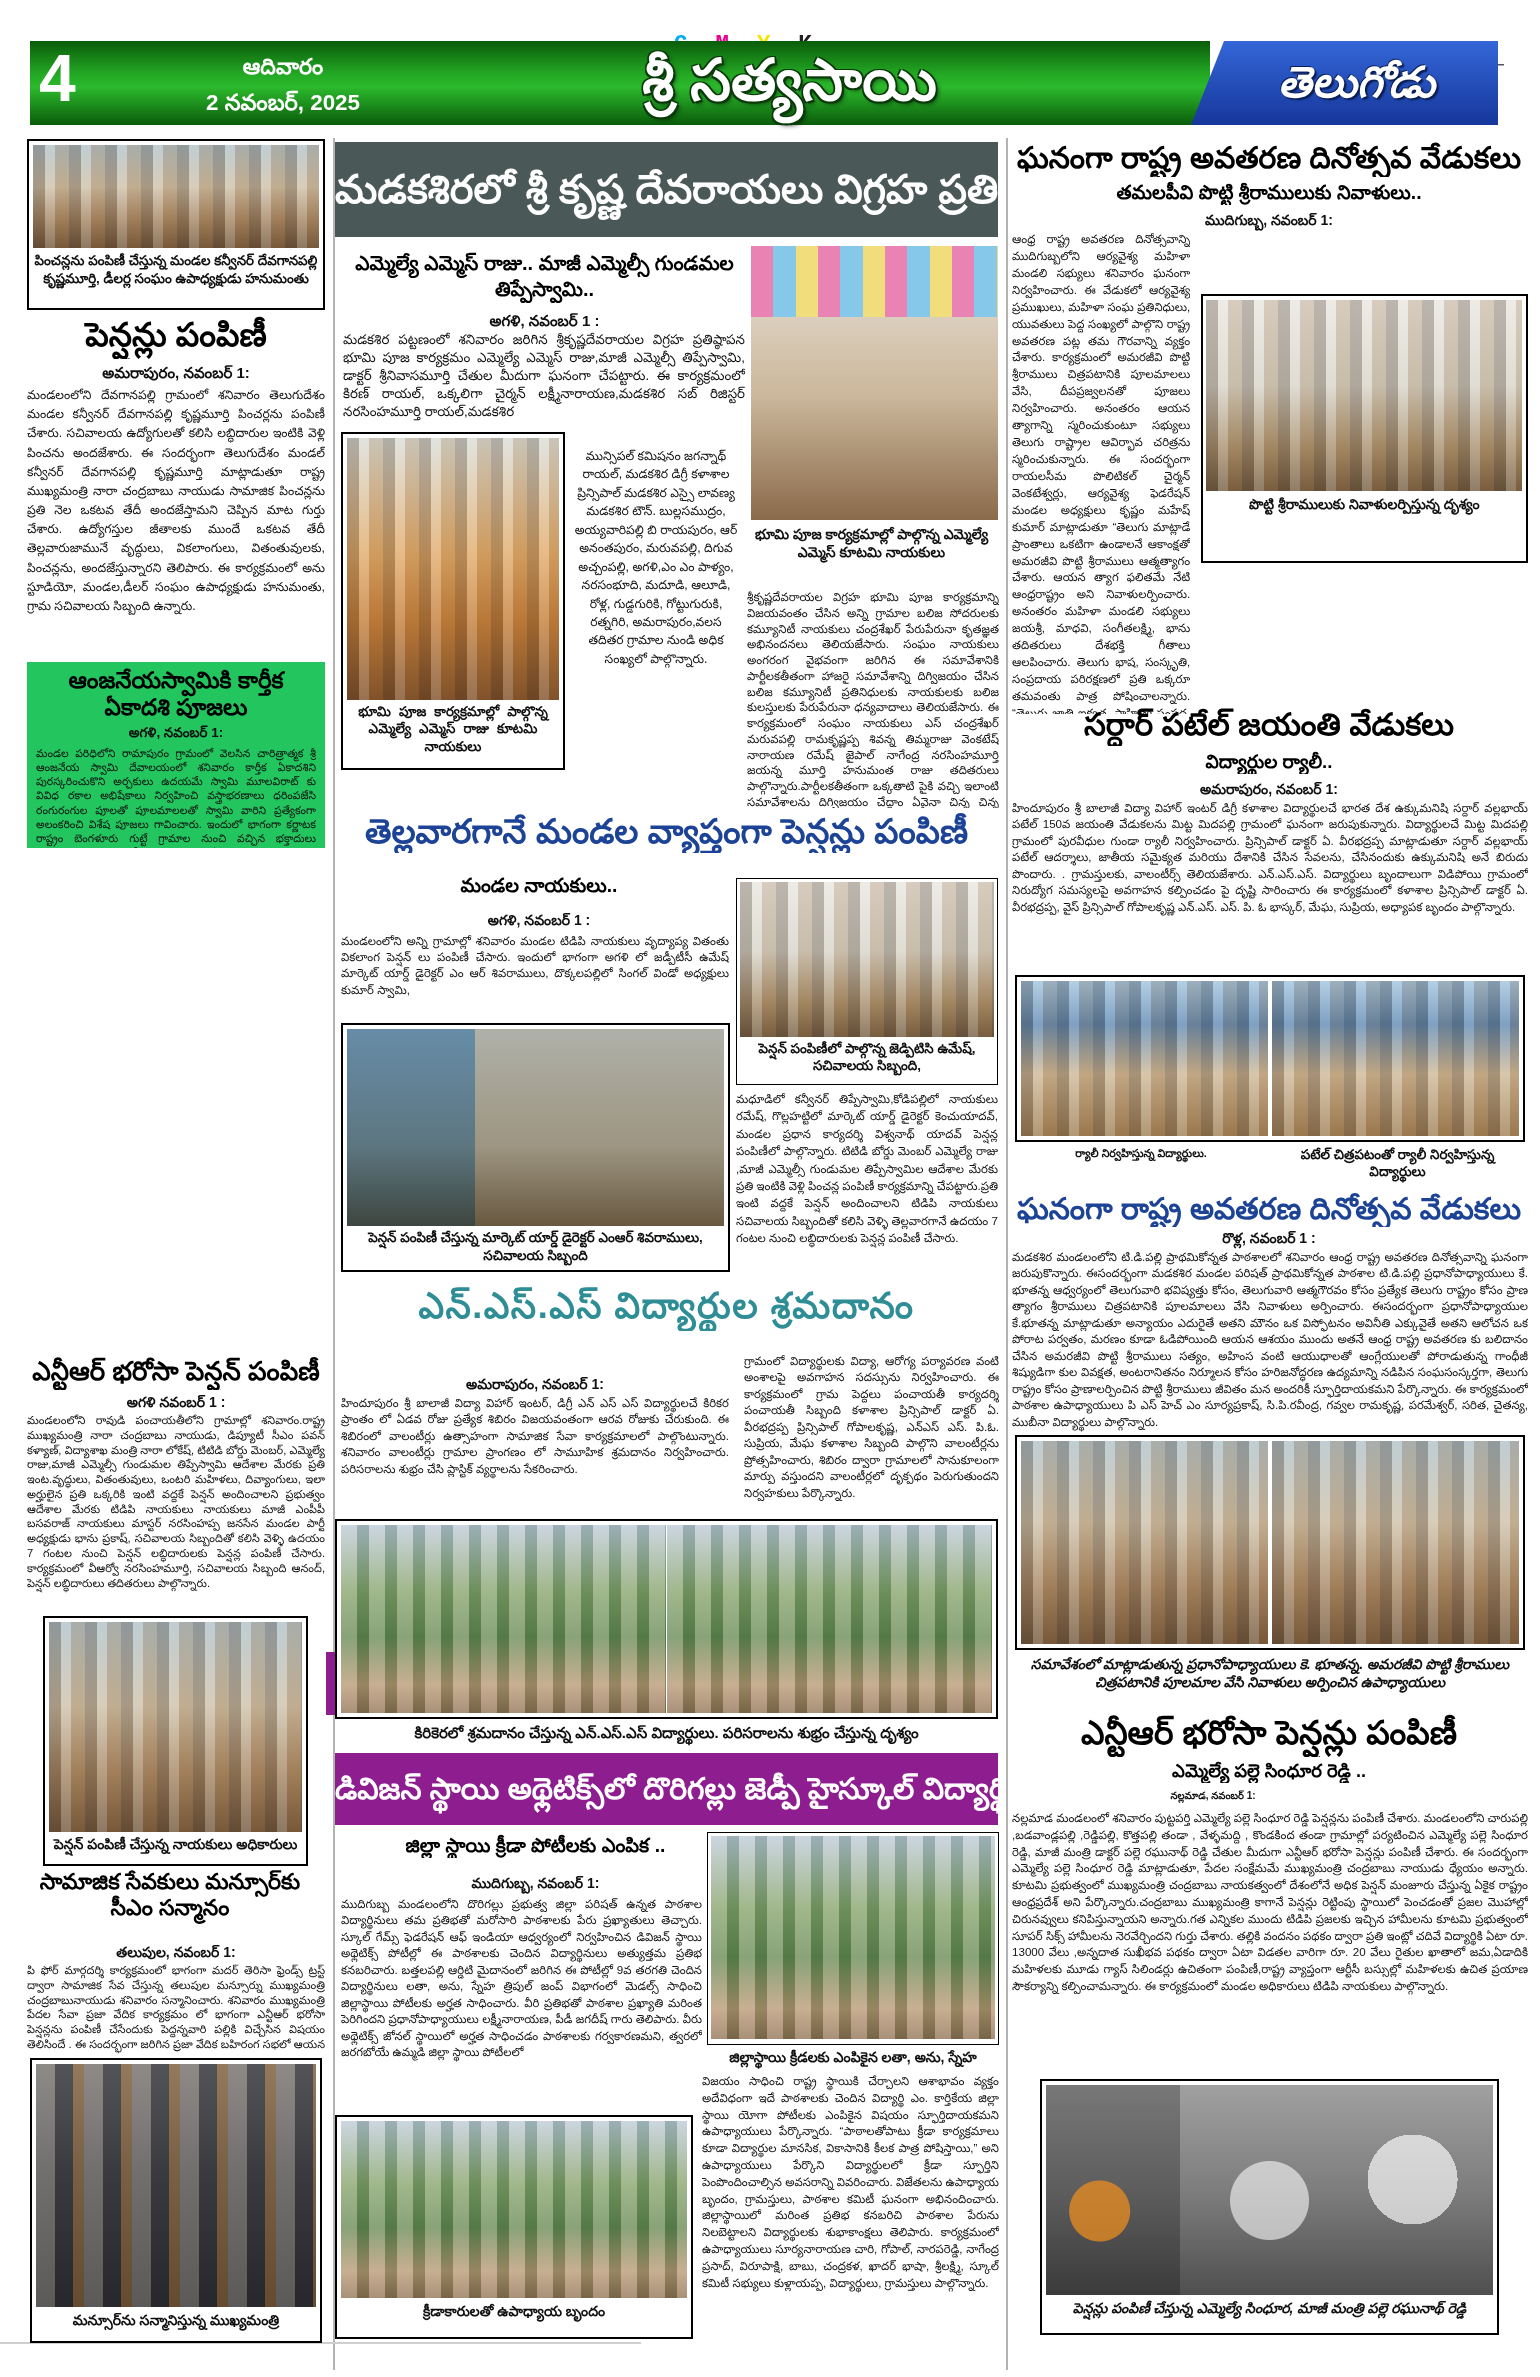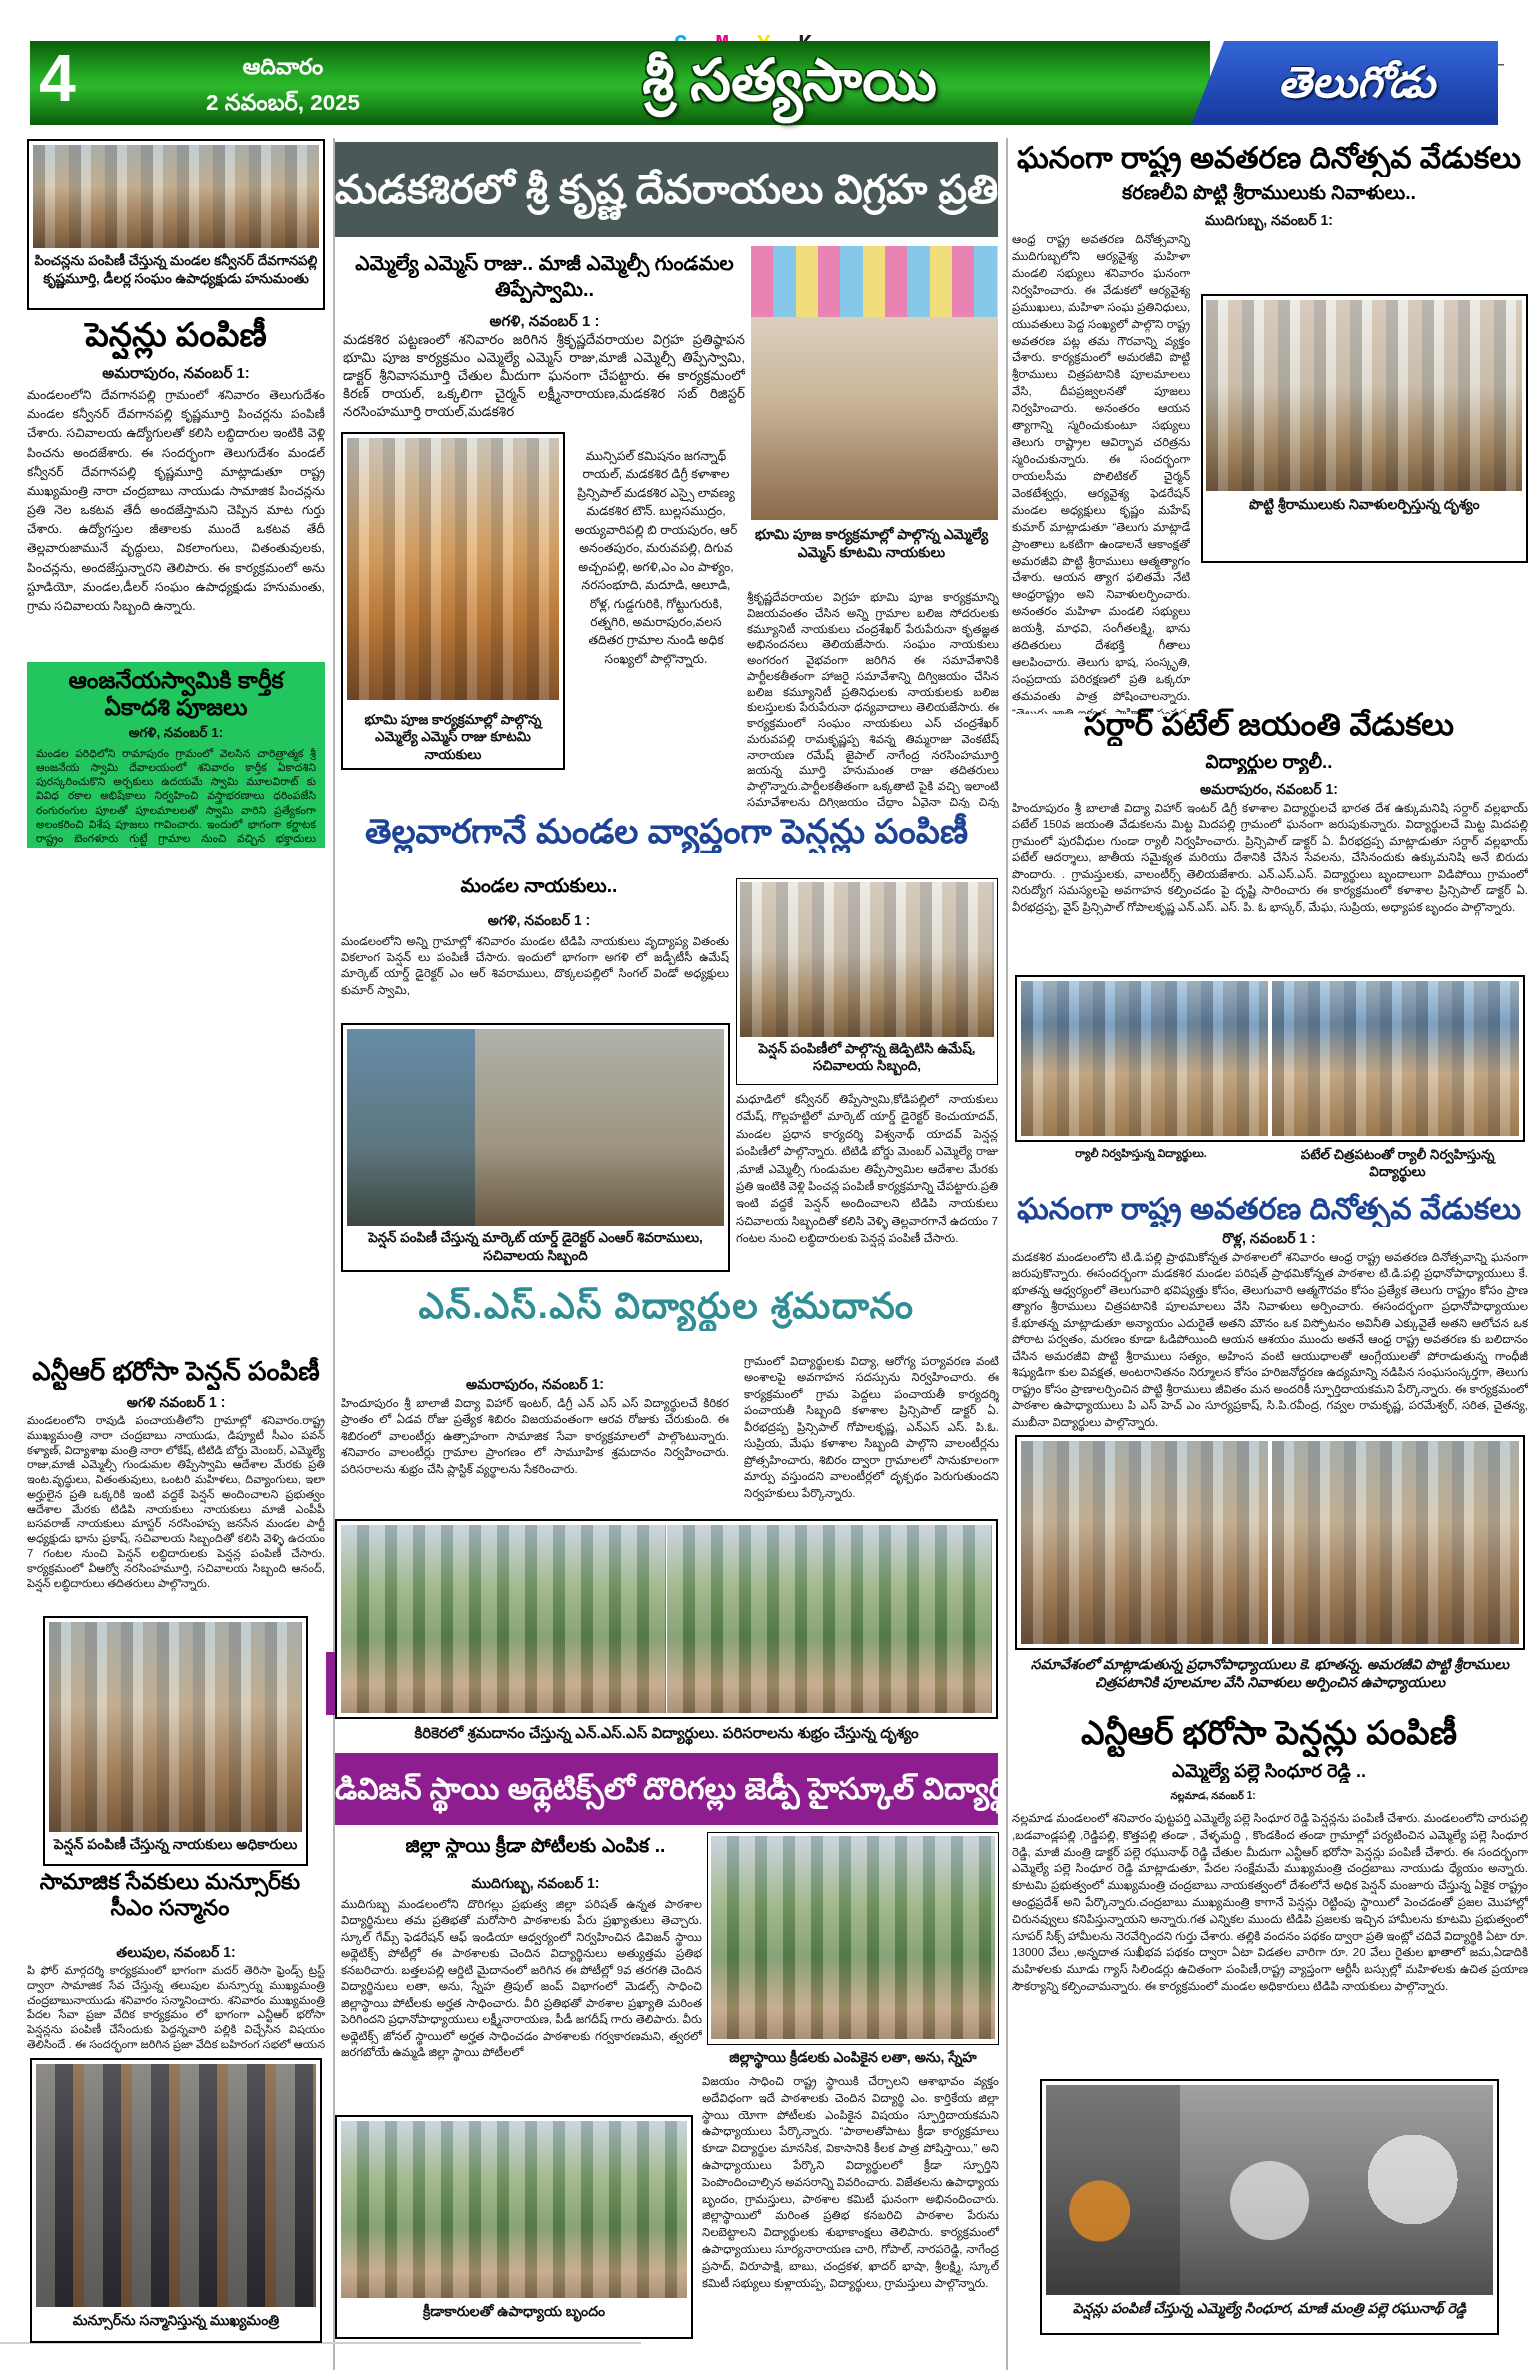--- a/index.html
+++ b/index.html
@@ -109,21 +109,21 @@
   </div>
 
   <div class="abs banner-dark" style="left:335px;top:142px;width:663px;height:95px;font-size:40px;line-height:95px;">మడకశిరలో  శ్రీ కృష్ణ దేవరాయలు విగ్రహ ప్రతిష్ఠ భూమిపూజ</div>
   <div class="abs sub" style="left:349px;top:250px;width:391px;height:57px;font-size:20px;">ఎమ్మెల్యే ఎమ్మెస్ రాజు.. మాజీ ఎమ్మెల్సీ గుండమల తిప్పేస్వామి..</div>
   <div class="abs dl" style="left:349px;top:312px;width:391px;font-size:15px;">అగళి, నవంబర్ 1 :</div>
   <div class="abs j" style="left:343px;top:331px;width:402px;height:97px;font-size:13.4px;line-height:1.35;">మడకశిర పట్టణంలో శనివారం జరిగిన శ్రీకృష్ణదేవరాయల విగ్రహ ప్రతిష్ఠాపన భూమి పూజ కార్యక్రమం ఎమ్మెల్యే ఎమ్మెస్ రాజు,మాజీ ఎమ్మెల్సీ తిప్పేస్వామి, డాక్టర్ శ్రీనివాసమూర్తి చేతుల మీదుగా ఘనంగా చేపట్టారు. ఈ కార్యక్రమంలో కిరణ్ రాయల్, ఒక్కలిగా చైర్మన్ లక్ష్మీనారాయణ,మడకశిర సబ్ రిజిస్టర్ నరసింహమూర్తి రాయల్,మడకశిర</div>
   <div class="abs ph g3" style="left:751px;top:246px;width:247px;height:274px;"></div>
   <div class="abs cap" style="left:745px;top:525px;width:253px;height:46px;font-size:14px;">భూమి పూజ కార్యక్రమాల్లో పాల్గొన్న ఎమ్మెల్యే ఎమ్మెస్ కూటమి నాయకులు</div>
   <div class="abs pbox" style="left:341px;top:432px;width:224px;height:338px;">
     <div class="ph g4" style="height:262px;"></div>
-    <div class="cap" style="font-size:13.4px;margin-top:11px;height:58px;">భూమి పూజ కార్యక్రమాల్లో పాల్గొన్న ఎమ్మెల్యే ఎమ్మెస్ రాజు కూటమి నాయకులు</div>
+    <div class="cap" style="font-size:13.4px;margin-top:4px;height:58px;font-family:Liberation Mono, monospace;">భూమి పూజ కార్యక్రమాల్లో పాల్గొన్న ఎమ్మెల్యే ఎమ్మెస్ రాజు కూటమి నాయకులు</div>
   </div>
   <div class="abs c" style="left:572px;top:447px;width:168px;height:320px;font-size:12.3px;line-height:1.5;overflow:hidden;">మున్సిపల్ కమిషనం జగన్నాథ్ రాయల్, మడకశిర డిగ్రీ కళాశాల ప్రిన్సిపాల్ మడకశిర ఎస్సై లావణ్య మడకశిర టౌన్. బుల్లసముద్రం, అయ్యవారిపల్లి బి రాయపురం, ఆర్ అనంతపురం, మరువపల్లి, దిగువ అచ్చంపల్లి, అగళి,ఎం ఎం పాళ్యం, నరసంభూది, మదూడి, ఆలూడి, రోళ్ల, గుడ్డగురికి, గోట్టుగురుకి, రత్నగిరి, అమరాపురం,వలస తదితర గ్రామాల నుండి అధిక సంఖ్యలో పాల్గొన్నారు.</div>
   <div class="abs j" style="left:747px;top:589px;width:252px;height:219px;font-size:11.6px;line-height:1.36;">శ్రీకృష్ణదేవరాయల విగ్రహ భూమి పూజ కార్యక్రమాన్ని విజయవంతం చేసిన అన్ని గ్రామాల బలిజ సోదరులకు కమ్యూనిటీ నాయకులు చంద్రశేఖర్ పేరుపేరునా కృతజ్ఞత అభినందనలు తెలియజేసారు. సంఘం నాయకులు అంగరంగ వైభవంగా జరిగిన ఈ సమావేశానికి పార్టీలకతీతంగా హాజరై సమావేశాన్ని దిగ్విజయం చేసిన బలిజ కమ్యూనిటీ ప్రతినిధులకు నాయకులకు బలిజ కులస్తులకు పేరుపేరునా ధన్యవాదాలు తెలియజేసారు. ఈ కార్యక్రమంలో సంఘం నాయకులు ఎస్ చంద్రశేఖర్ మరువపల్లి రామకృష్ణప్ప శివన్న తిమ్మరాజు వెంకటేష్ నారాయణ రమేష్ జైపాల్ నాగేంద్ర నరసింహమూర్తి జయన్న మూర్తి హనుమంత రాజు తదితరులు పాల్గొన్నారు.పార్టీలకతీతంగా ఒక్కతాటి పైకి వచ్చి ఇలాంటి సమావేశాలను దిగ్విజయం చేద్దాం ఏవైనా చిన్న చిన్న మనస్పర్ధలు వస్తే వాటన్నింటినీ కులం కోసం మన్నించి మన కుల అభివృద్ధికి తోడ్పాటుగా ఉందామని తెలిపారు.</div>
 
   <div class="abs hl hl-blue" style="left:335px;top:811px;width:663px;height:42px;font-size:34px;white-space:nowrap;">తెల్లవారగానే మండల వ్యాప్తంగా పెన్షన్లు పంపిణీ</div>
   <div class="abs sub" style="left:349px;top:873px;width:380px;font-size:19.4px;">మండల నాయకులు..</div>
   <div class="abs dl" style="left:349px;top:912px;width:380px;font-size:14px;">అగళి, నవంబర్ 1 :</div>
   <div class="abs j" style="left:341px;top:933px;width:388px;height:83px;font-size:11.6px;line-height:1.4;">మండలంలోని అన్ని గ్రామాల్లో శనివారం మండల టిడిపి నాయకులు వృద్యాప్య వితంతు వికలాంగ పెన్షన్ లు పంపిణీ చేసారు. ఇందులో భాగంగా అగళి లో జడ్పీటీసీ ఉమేష్ మార్కెట్ యార్డ్ డైరెక్టర్ ఎం ఆర్ శివరాములు, దొక్కలపల్లిలో సింగల్ విండో అధ్యక్షులు కుమార్ స్వామి,</div>
   <div class="abs pbox2" style="left:736px;top:878px;width:262px;height:207px;">
     <div class="ph g6" style="height:155px;"></div>
@@ -153,21 +153,21 @@
     <div class="ph g7" style="height:203px;"></div>
   </div>
   <div class="abs cap" style="left:707px;top:2048px;width:292px;height:22.4px;font-size:14px;">జిల్లాస్థాయి క్రీడలకు ఎంపికైన లతా, అను, స్నేహ</div>
   <div class="abs j" style="left:702px;top:2073px;width:297px;height:250px;font-size:11.6px;line-height:1.45;">విజయం సాధించి రాష్ట్ర స్థాయికి చేర్చాలని ఆశాభావం వ్యక్తం అదేవిధంగా ఇదే పాఠశాలకు చెందిన విద్యార్థి ఎం. కార్తికేయ జిల్లా స్థాయి యోగా పోటీలకు ఎంపికైన విషయం స్ఫూర్తిదాయకమని ఉపాధ్యాయులు పేర్కొన్నారు. “పాఠాలతోపాటు క్రీడా కార్యక్రమాలు కూడా విద్యార్థుల మానసిక, వికాసానికి కీలక పాత్ర పోషిస్తాయి,” అని ఉపాధ్యాయులు పేర్కొని విద్యార్థులలో క్రీడా స్ఫూర్తిని పెంపొందించాల్సిన అవసరాన్ని వివరించారు. విజేతలను ఉపాధ్యాయ బృందం, గ్రామస్తులు, పాఠశాల కమిటీ ఘనంగా అభినందించారు. జిల్లాస్థాయిలో మరింత ప్రతిభ కనబరిచి పాఠశాల పేరును నిలబెట్టాలని విద్యార్థులకు శుభాకాంక్షలు తెలిపారు. కార్యక్రమంలో ఉపాధ్యాయులు సూర్యనారాయణ చారి, గోపాల్, నారపరెడ్డి, నాగేంద్ర ప్రసాద్, విరూపాక్షి, బాబు, చంద్రకళ, ఖాదర్ భాషా, శ్రీలక్ష్మి, స్కూల్ కమిటీ సభ్యులు కుళ్లాయప్ప, విద్యార్థులు, గ్రామస్తులు పాల్గొన్నారు.</div>
   <div class="abs pbox" style="left:335px;top:2115px;width:358px;height:224px;">
     <div class="ph g7" style="height:177px;"></div>
     <div class="cap" style="font-size:14px;margin-top:4.5px;height:22.4px;">క్రీడాకారులతో ఉపాధ్యాయ బృందం</div>
   </div>
 
   <div class="abs hl" style="left:1012px;top:140px;width:514px;height:37px;font-size:30px;white-space:nowrap;">ఘనంగా రాష్ట్ర అవతరణ దినోత్సవ వేడుకలు</div>
-  <div class="abs sub" style="left:1012px;top:180px;width:514px;font-size:19.4px;">కరణలీవి పొట్టి శ్రీరాములుకు నివాళులు..</div>
+  <div class="abs sub" style="left:1012px;top:180px;width:514px;font-size:19.4px;">తమలపీవి పొట్టి శ్రీరాములుకు నివాళులు..</div>
   <div class="abs dl" style="left:1012px;top:212px;width:514px;font-size:14px;">ముదిగుబ్బ, నవంబర్ 1:</div>
   <div class="abs" style="left:1012px;top:231px;width:516px;height:483px;overflow:hidden;">
     <div class="pbox" style="float:right;width:316px;height:258px;margin:63px 0 6px 10.4px;">
       <div class="ph g6" style="height:191px;"></div>
       <div class="cap" style="font-size:14px;margin-top:4.5px;height:43px;">పొట్టి శ్రీరాములుకు నివాళులర్పిస్తున్న దృశ్యం</div>
     </div>
     <div class="j" style="font-size:11.6px;line-height:1.46;">ఆంధ్ర రాష్ట్ర అవతరణ దినోత్సవాన్ని ముదిగుబ్బలోని ఆర్యవైశ్య మహిళా మండలి సభ్యులు శనివారం ఘనంగా నిర్వహించారు. ఈ వేడుకలో ఆర్యవైశ్య ప్రముఖులు, మహిళా సంఘ ప్రతినిధులు, యువతులు పెద్ద సంఖ్యలో పాల్గొని రాష్ట్ర అవతరణ పట్ల తమ గౌరవాన్ని వ్యక్తం చేశారు. కార్యక్రమంలో అమరజీవి పొట్టి శ్రీరాములు చిత్రపటానికి పూలమాలలు వేసి, దీపప్రజ్వలనతో పూజలు నిర్వహించారు. అనంతరం ఆయన త్యాగాన్ని స్మరించుకుంటూ సభ్యులు తెలుగు రాష్ట్రాల ఆవిర్భావ చరిత్రను స్మరించుకున్నారు. ఈ సందర్భంగా రాయలసీమ పొలిటికల్ చైర్మన్ వెంకటేశ్వర్లు, ఆర్యవైశ్య ఫెడరేషన్ మండల అధ్యక్షులు కృష్ణం మహేష్ కుమార్ మాట్లాడుతూ “తెలుగు మాట్లాడే ప్రాంతాలు ఒకటిగా ఉండాలనే ఆకాంక్షతో అమరజీవి పొట్టి శ్రీరాములు ఆత్మత్యాగం చేశారు. ఆయన త్యాగ ఫలితమే నేటి ఆంధ్రరాష్ట్రం అని నివాళులర్పించారు. అనంతరం మహిళా మండలి సభ్యులు జయశ్రీ, మాధవి, సంగీతలక్ష్మి, భాను తదితరులు దేశభక్తి గీతాలు ఆలపించారు. తెలుగు భాష, సంస్కృతి, సంప్రదాయ పరిరక్షణలో ప్రతి ఒక్కరూ తమవంతు పాత్ర పోషించాలన్నారు. “తెలుగు జాతి ఐక్యత, సాహిత్య సంపద, సంస్కృతి రక్షణకు మనందరం కట్టుబడి ఉండాలి. యువతలో దేశభక్తిని, భాషాభిమానాన్ని పెంపొందించాలి,” అని ఆర్యవైశ్య ముదిగు ఉపాధ్యక్షులు హరినాథ్ పిలుపునిచ్చారు. కార్యక్రమంలో సాయి, హరి, గునిపల్లి నాగరాజు, చినమకూరి శ్రీధర్, వెంకటరత్నం తదితరులు పాల్గొని “జై ఆంధ్రా”, “జై తెలుగు తల్లి” నినాదాలు చేశారు.</div>
   </div>
 
   <div class="abs hl" style="left:1012px;top:707px;width:514px;height:39px;font-size:31px;white-space:nowrap;">సర్దార్  పటేల్ జయంతి వేడుకలు</div>

